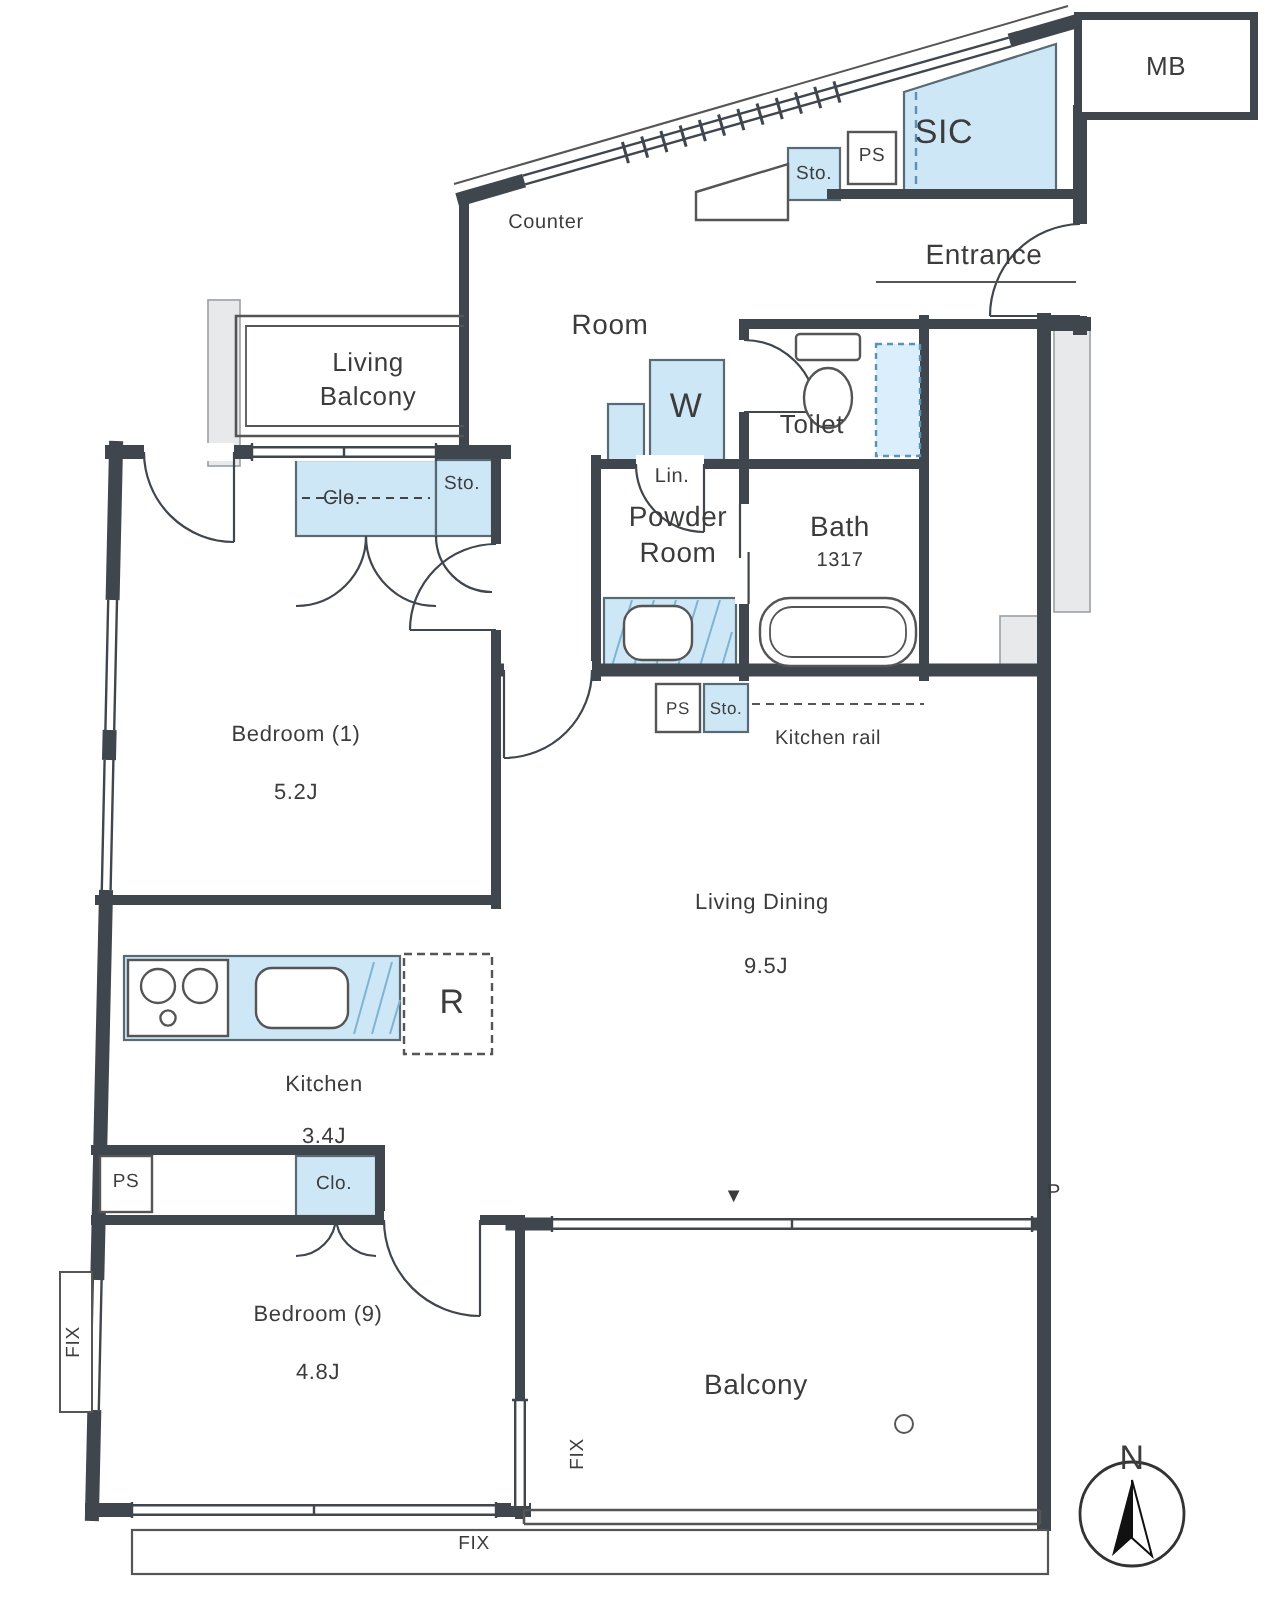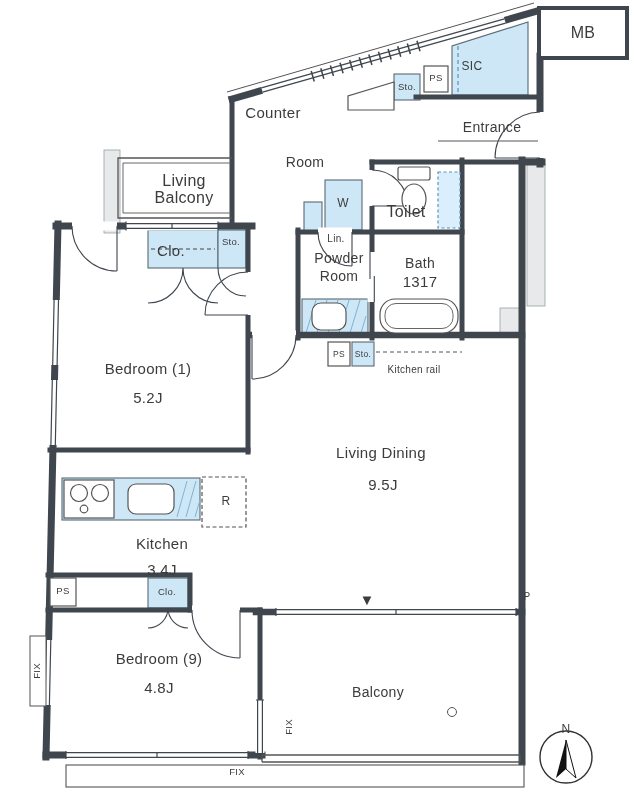--- a/index.html
+++ b/index.html
@@ -2,22 +2,22 @@
 <html><head>
 <meta charset="utf-8">
 <style>
   html,body{margin:0;padding:0;background:#fff}
   .canvas{position:relative;width:636px;height:800px;background:#ffffff;overflow:hidden;
           font-family:"Liberation Sans",sans-serif}
   .canvas svg{position:absolute;left:0;top:0}
   .lbl{position:absolute;transform:translate(-50%,-50%);color:#3c3c3c;white-space:nowrap;
        letter-spacing:.3px;line-height:1}
   .vert{transform:translate(-50%,-50%) rotate(-90deg)}
-  .t8{font-size:8.5px}.t9{font-size:9.5px}.t10{font-size:10px}.t11{font-size:15px}
-  .t12{font-size:12px}.t13{font-size:16px}.t14{font-size:14px}.t16{font-size:15px}
+  .t8{font-size:8.5px}.t9{font-size:9.5px}.t10{font-size:10px}.t11{font-size:10px}
+  .t12{font-size:17px}.t13{font-size:13px}.t14{font-size:14px}.t16{font-size:11px}
 </style>
 </head>
 <body>
 
 <div class="canvas">
 
 <svg width="636" height="800" viewBox="0 0 636 800">
 
   <g fill="#e7e9ea" stroke="#9aa0a4" stroke-width="0.8">
     <rect x="527" y="164" width="18" height="142"></rect>

